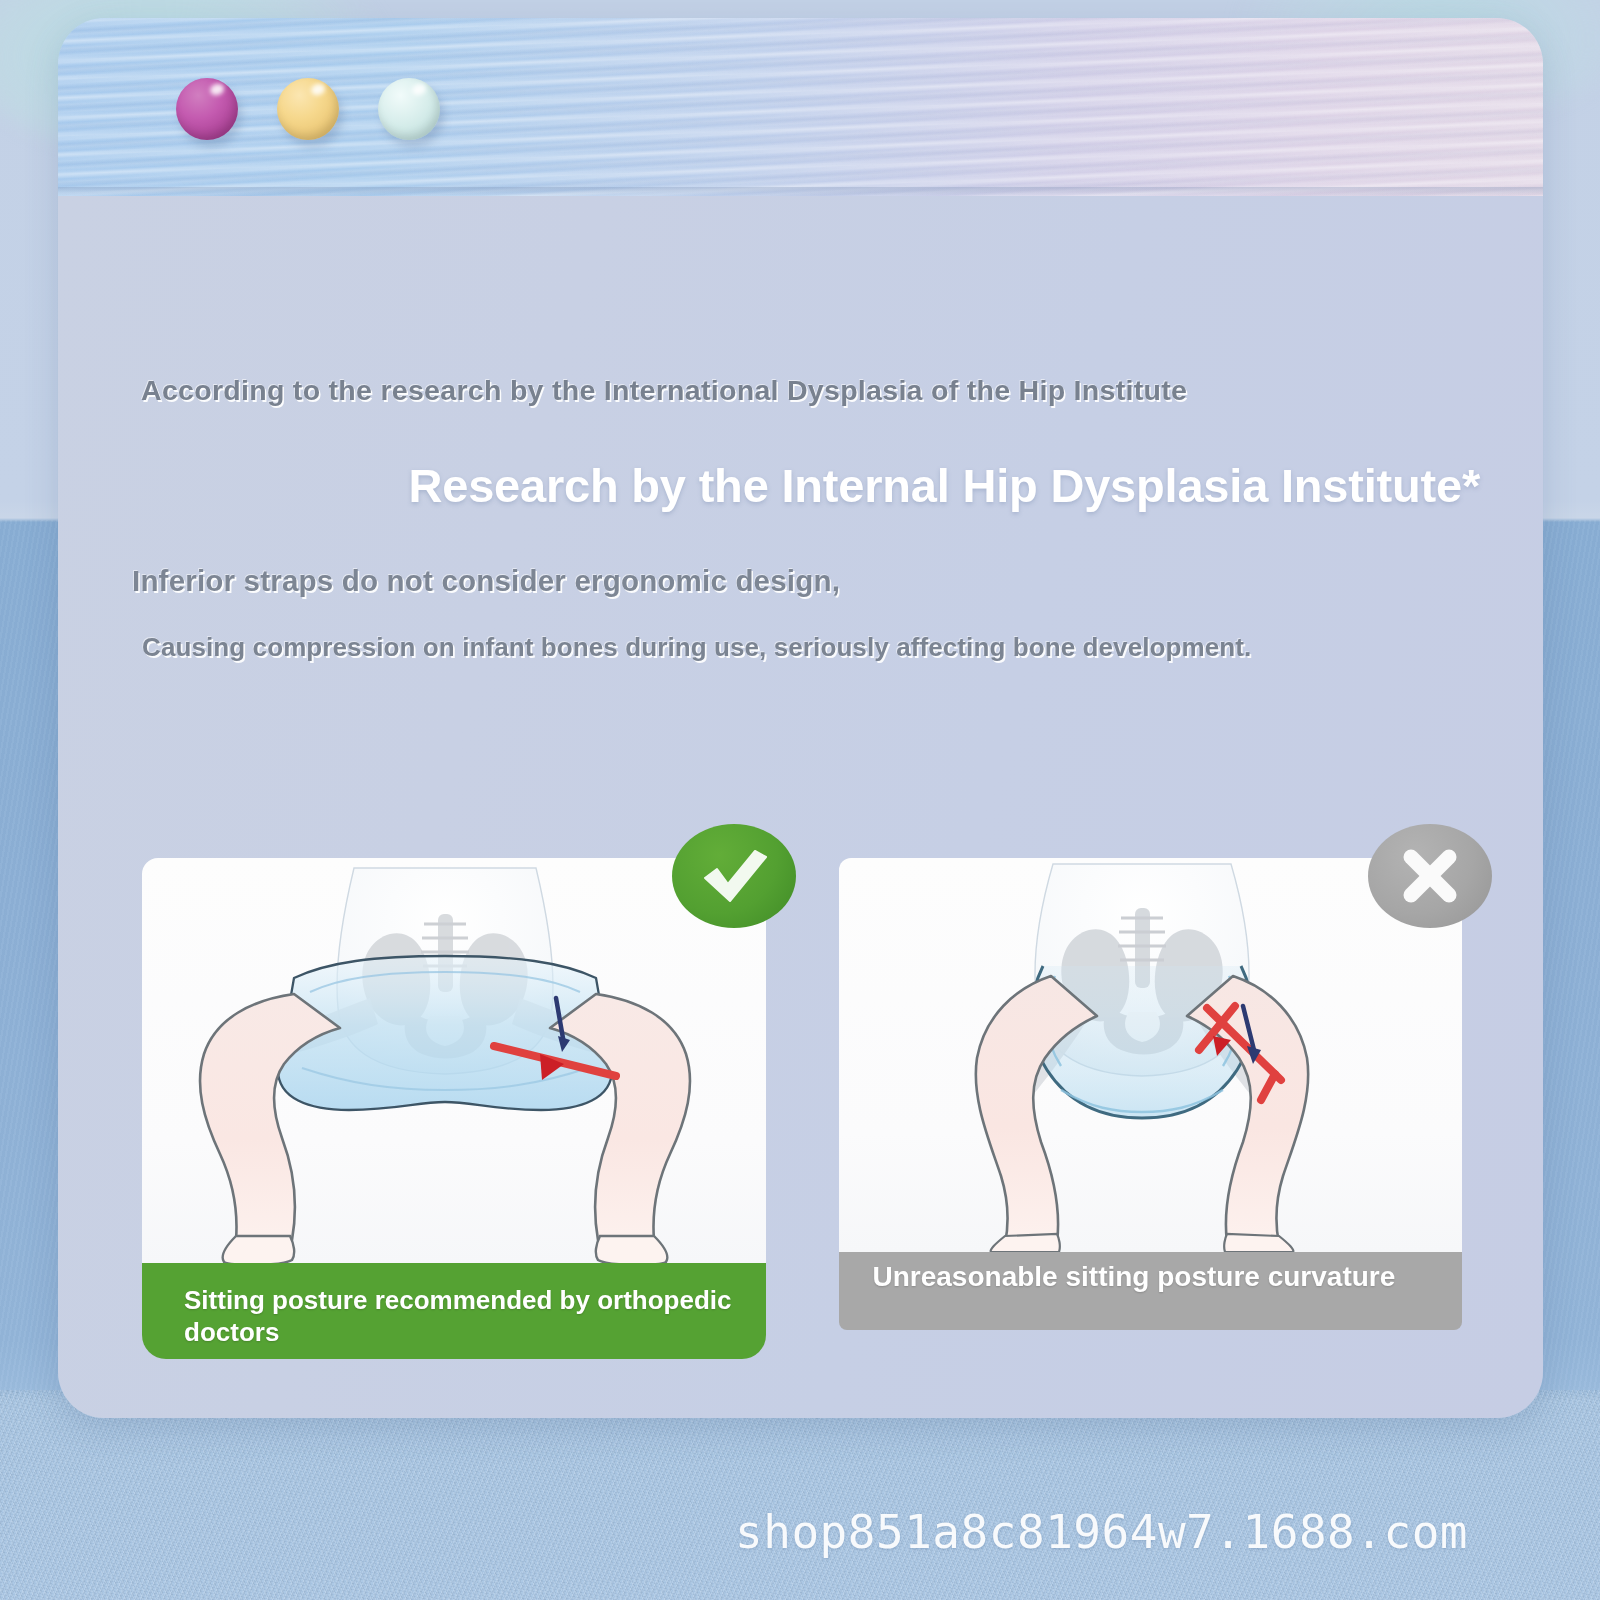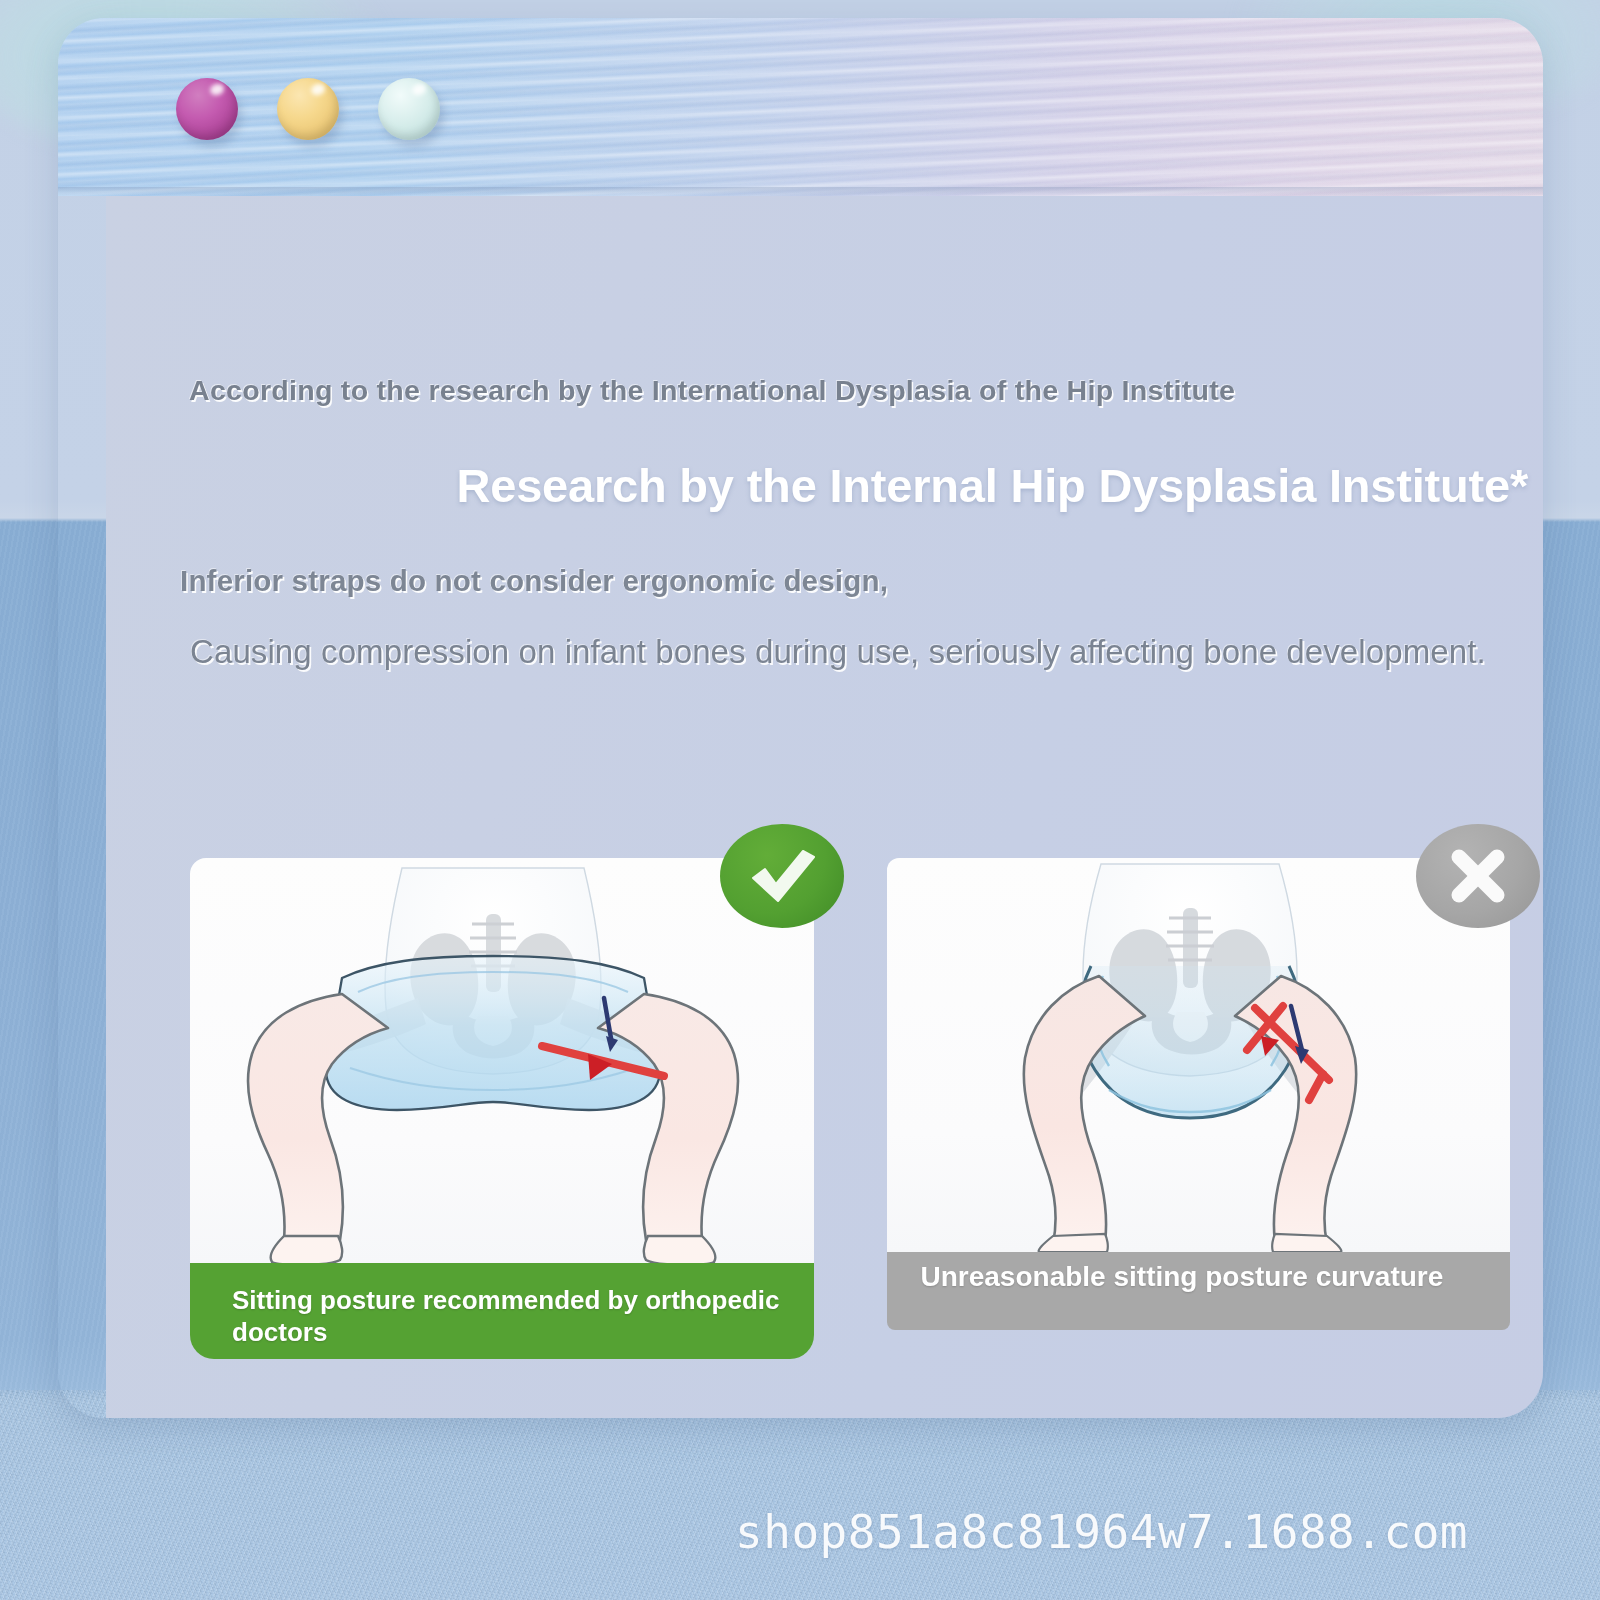--- a/index.html
+++ b/index.html
@@ -146,21 +146,20 @@
 
   .window-body {
     position: absolute;
     left: 0; top: 178px;
     width: 100%; height: 1222px;
     background: linear-gradient(105deg,
        #c9d1e3 0%,
        #c8d0e4 30%,
        #c6cfe5 60%,
        #c6cde4 100%);
-    margin-left: 48px;
   }
 
   .kicker {
     position: absolute;
     left: 83px; top: 178px;
     width: 1320px;
     font-size: 28.5px;
     font-weight: 700;
     letter-spacing: 0.3px;
     color: #78818f;
@@ -194,23 +193,23 @@
     text-shadow:
        1.6px 1.6px 0 rgba(255,255,255,0.92),
       -0.7px -0.7px 0 rgba(255,255,255,0.5);
     white-space: nowrap;
   }
 
   .sub2 {
     position: absolute;
     left: 84px; top: 435px;
     width: 1380px;
-    font-size: 33px;
+    font-size: 26px;
     line-height: 1.27;
-    font-weight: 400;
+    font-weight: 700;
     letter-spacing: 0.1px;
     color: #7b8492;
     text-shadow:
        1.8px 1.8px 0 rgba(255,255,255,0.90),
       -0.8px -0.8px 0 rgba(255,255,255,0.48);
   }
 
   
   .cards {
     position: absolute;

